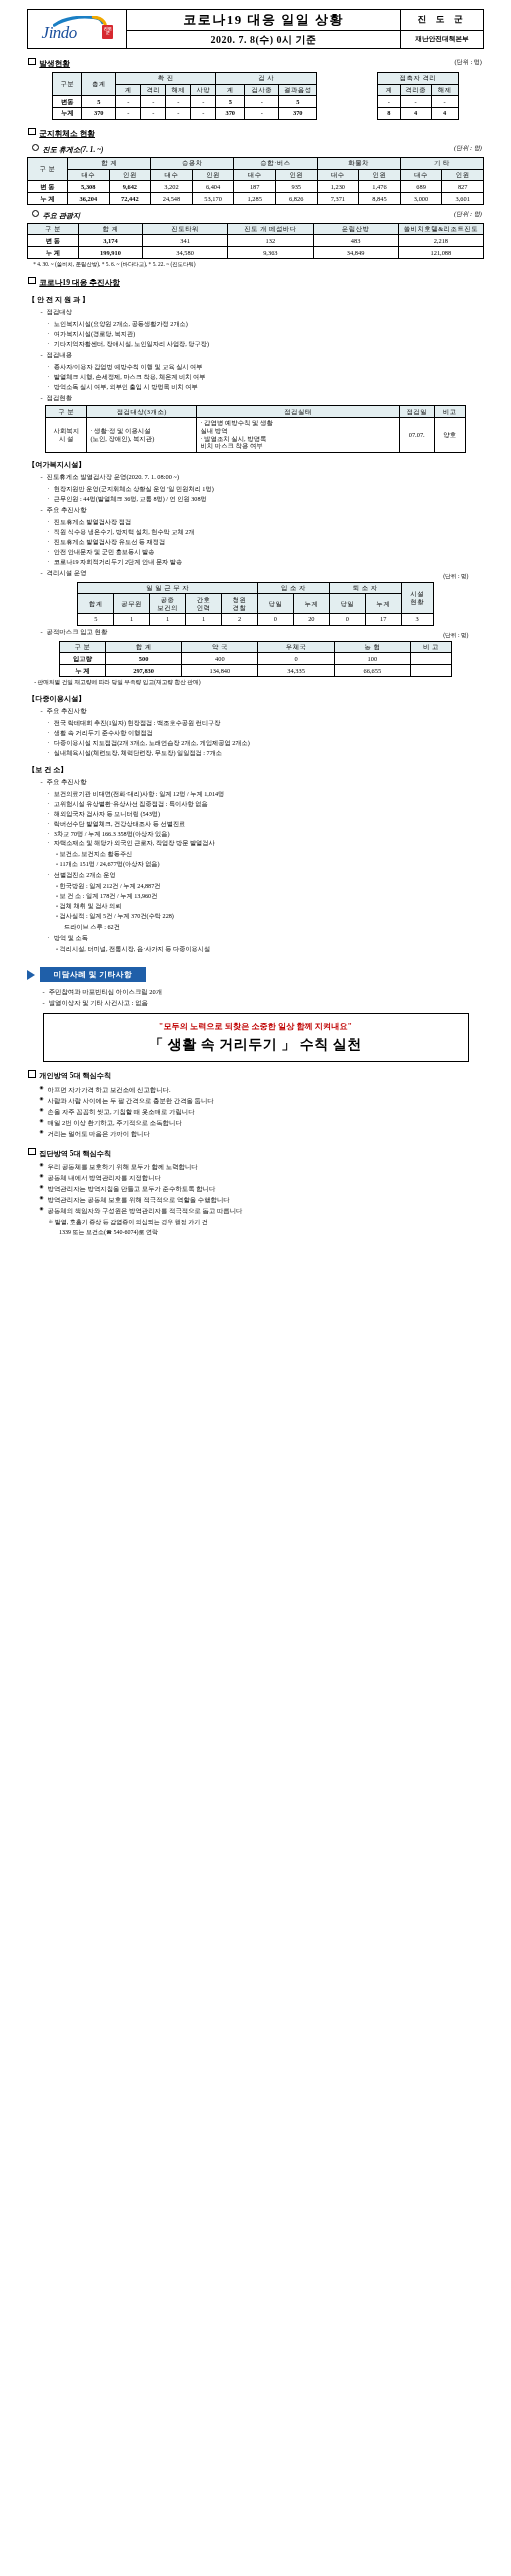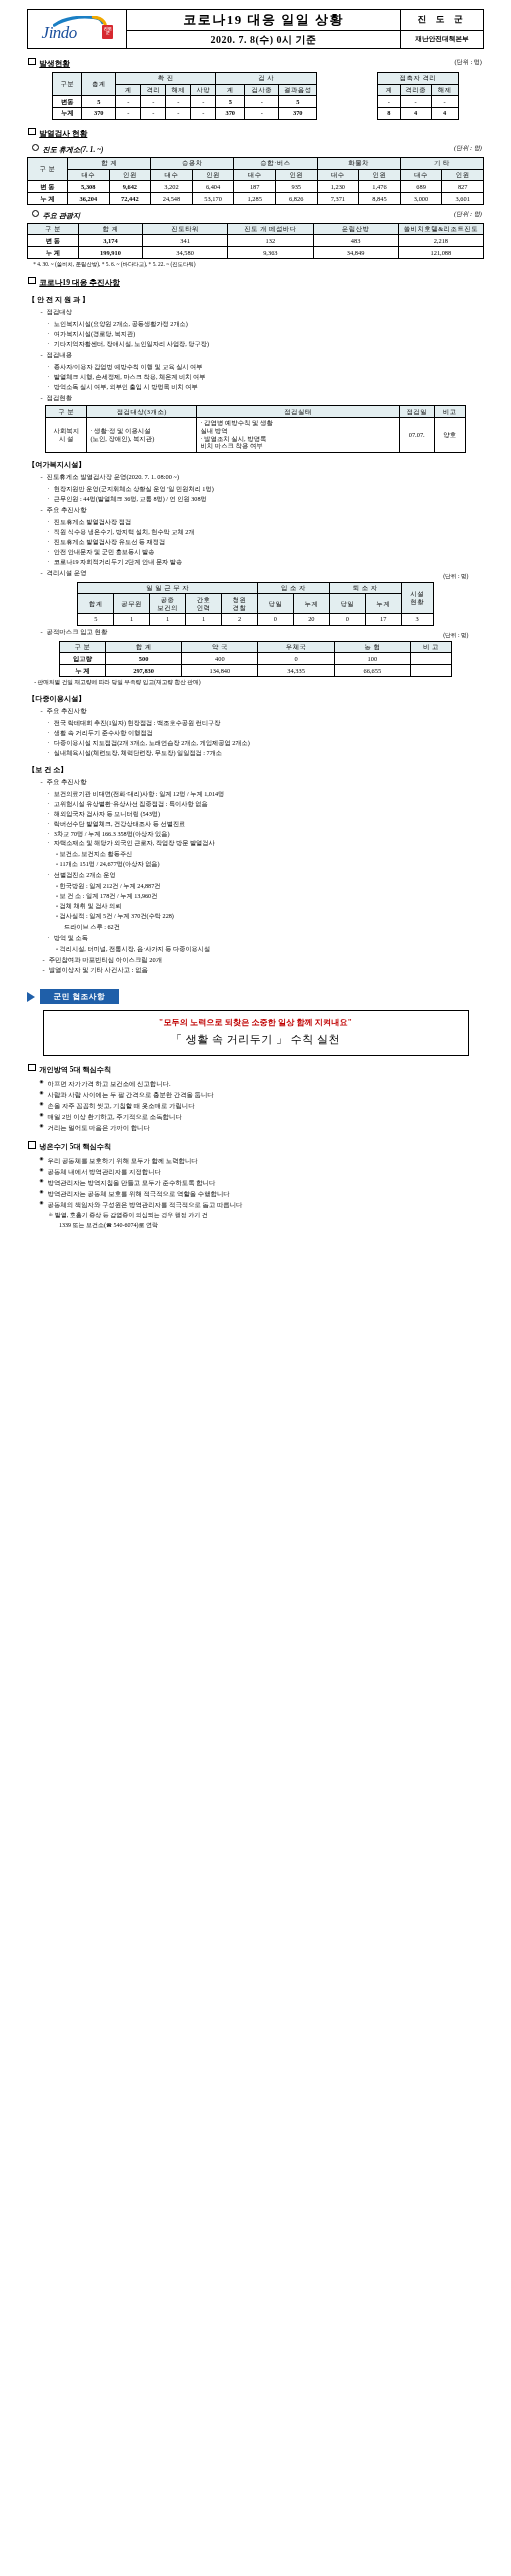--- a/index.html
+++ b/index.html
@@ -62,21 +62,21 @@
   .note{font-size:5.4px;margin:1.5px 0 0 6.2px;line-height:1.5;}
   .note2{font-size:5.7px;margin:2.1px 0 0 7.2px;}
 
   
   .banner{display:flex;align-items:center;gap:5.2px;margin:13.4px 0 5.2px 0;}
   .banner .chev{width:0;height:0;border-top:5.7px solid transparent;border-bottom:5.7px solid transparent;border-left:8.2px solid #1f5fa9;}
   .banner .btxt{background:#1f5fa9;color:#fff;font-size:7.7px;font-weight:700;padding:2.6px 13.4px;letter-spacing:0.5px;}
 
   .slogan-box{border:1px solid #000;margin:5.2px 15.5px 7.2px 15.5px;padding:6.2px 0 7.2px 0;text-align:center;}
   .slogan1{color:#c00000;font-size:8.2px;font-weight:700;letter-spacing:0px;}
-  .slogan2{font-size:11px;font-weight:400;margin-top:4.6px;letter-spacing:0.5px;}
+  .slogan2{font-size:14px;font-weight:700;margin-top:4.6px;letter-spacing:0.5px;}
 
   .chk-h{font-size:7.2px;font-weight:700;margin:8.2px 0 2.6px 1px;}
   .chk-h .box{display:inline-block;width:5.7px;height:5.7px;border:0.7px solid #000;margin-right:3.6px;vertical-align:0.5px;}
   ul.chk{margin:1.5px 0 1.5px 12.4px;padding:0;list-style:none;}
   ul.chk li{font-size:6.4px;line-height:1.72;position:relative;padding-left:8.2px;}
   ul.chk li:before{content:"◉";position:absolute;left:0;top:0;font-size:4.6px;}
   ul.sub-chk{margin:0.5px 0 0.5px 7.2px;padding:0;list-style:none;}
   ul.sub-chk li{font-size:6px;line-height:1.6;position:relative;padding-left:6.2px;}
   ul.sub-chk li:before{content:"※";position:absolute;left:0;top:0;font-size:4.6px;}
 </style>
@@ -179,21 +179,21 @@
       <tr>
         <td class="b">8</td>
         <td class="b">4</td>
         <td class="b">4</td>
       </tr>
     </tbody>
       </table>
   </div>
 
   <div class="sec-h">
-    <span class="box"></span><span>발열검사 현황</span>
+    <span class="box"></span><span>군지휘체소 현황</span>
   </div>
   <div class="sub-h">
     <span class="circ"></span><span>진도 휴게소(7. 1. ~)</span>
     <span class="unit">(단위 : 명)</span>
   </div>
   <div class="clr"></div>
 
   <table class="grid t-outer" style="width:100%">
     <tbody>
         <tr>
@@ -465,48 +465,48 @@
   <ul class="bul2" style="margin-left:37px;list-style:none">
     <li style="padding-left:0">드라이브 스루 : 62건</li>
   </ul>
   <ul class="bul2">
     <li>방역 및 소독</li>
   </ul>
   <ul class="bul2" style="margin-left:29px;list-style:none">
     <li style="padding-left:0">- 격리시설, 터미널, 전통시장, 읍·사가지 등 다중이용시설</li>
   </ul>
 
+  <div class="banner">
+    <span class="chev"></span>
+    <span class="btxt">미담사례 및 기타사항</span>
+  </div>
   <ul class="bul" style="margin-left:15.5px">
     <li>주민참여과 마포빈티심 아이스크림 20개</li>
     <li>발열이상자 및 기타 사건사고 : 없음</li>
   </ul>
 
-  <div class="banner">
-    <span class="chev"></span>
-    <span class="btxt">군민 협조사항</span>
-  </div>
 
   <div class="slogan-box">
     <div class="slogan1">"모두의 노력으로 되찾은 소중한 일상 함께 지켜내요"</div>
     <div class="slogan2">「 생활 속 거리두기 」 수칙 실천</div>
   </div>
 
   <div class="chk-h">
     <span class="box"></span><span>개인방역 5대 핵심수칙</span>
   </div>
   <ul class="chk">
     <li>아프면 자가가격 하고 보건소에 신고합니다.</li>
     <li>사람과 사람 사이에는 두 팔 간격으로 충분한 간격을 둡니다</li>
     <li>손을 자주 꼼꼼히 씻고, 기침할 때 옷소매로 가립니다</li>
     <li>매일 2번 이상 환기하고, 주기적으로 소독합니다</li>
     <li>거리는 멀어도 마음은 가까이 합니다</li>
   </ul>
 
   <div class="chk-h">
-    <span class="box"></span><span>냉온수기 5대 핵심수칙</span>
+    <span class="box"></span><span>집단방역 5대 핵심수칙</span>
   </div>
   <ul class="chk">
     <li>우리 공동체를 보호하기 위해 모두가 함께 노력합니다</li>
     <li>공동체 내에서 방역관리자를 지정합니다</li>
     <li>방역관리자는 방역지침을 만들고 모두가 준수하도록 합니다</li>
     <li>방역관리자는 공동체 보호를 위해 적극적으로 역할을 수행합니다</li>
     <li>공동체의 책임자와 구성원은 방역관리자를 적극적으로 돕고 따릅니다</li>
   </ul>
   <ul class="sub-chk" style="margin-left:21.6px">
     <li>발열, 호흡기 증상 등 감염증이 의심되는 경우 행정 가기 건</li>

